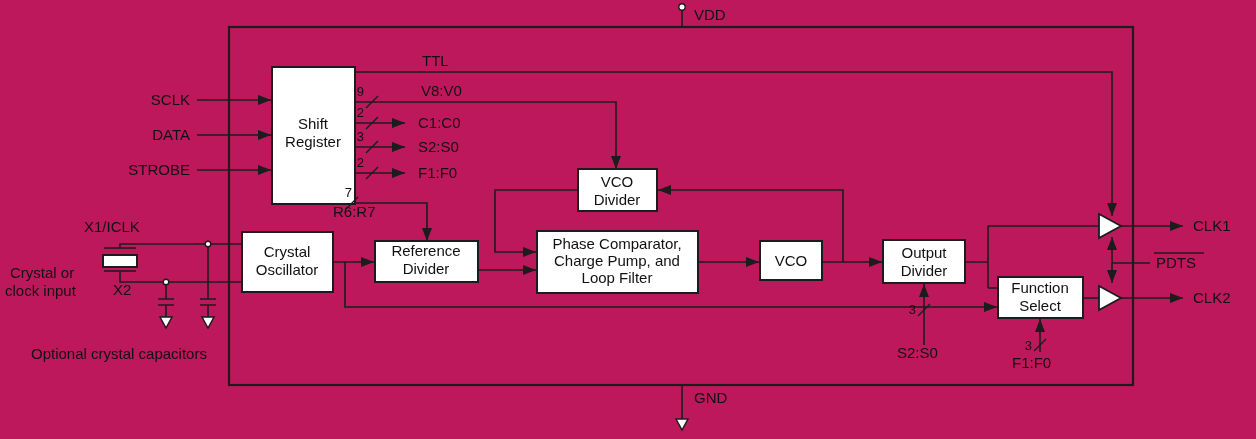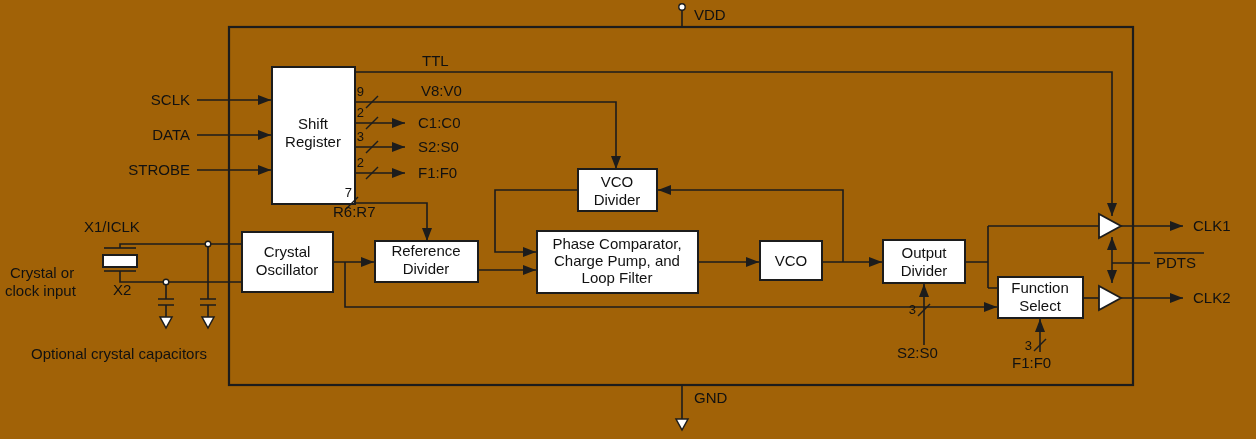--- a/index.html
+++ b/index.html
@@ -1,16 +1,16 @@
 <!DOCTYPE html>
 <html><head>
 <meta charset="utf-8">
 <style>
   html,body{margin:0;padding:0;background:#ffffff;}
-  .stage{width:1256px;height:439px;position:relative;background:#a16207;text-align:center;}
+  .stage{width:1256px;height:439px;position:relative;background:#be185d;text-align:center;}
   svg{display:block;font-family:"Liberation Sans",sans-serif;}
   .wire{stroke:#1c1c1c;stroke-width:1.6;fill:none;}
   .thin{stroke:#1c1c1c;stroke-width:1.4;fill:none;}
   .box{fill:#ffffff;stroke:#1c1c1c;stroke-width:2;}
   .chip{fill:none;stroke:#1c1c1c;stroke-width:2.2;}
   .buf{fill:#ffffff;stroke:#1c1c1c;stroke-width:1.8;stroke-linejoin:miter;}
   .oarrow{fill:#ffffff;stroke:#1c1c1c;stroke-width:1.5;}
   .node{fill:#ffffff;stroke:#1c1c1c;stroke-width:1.4;}
   .lbl{font-size:15px;fill:#111;}
   .num{font-size:13px;fill:#111;}

